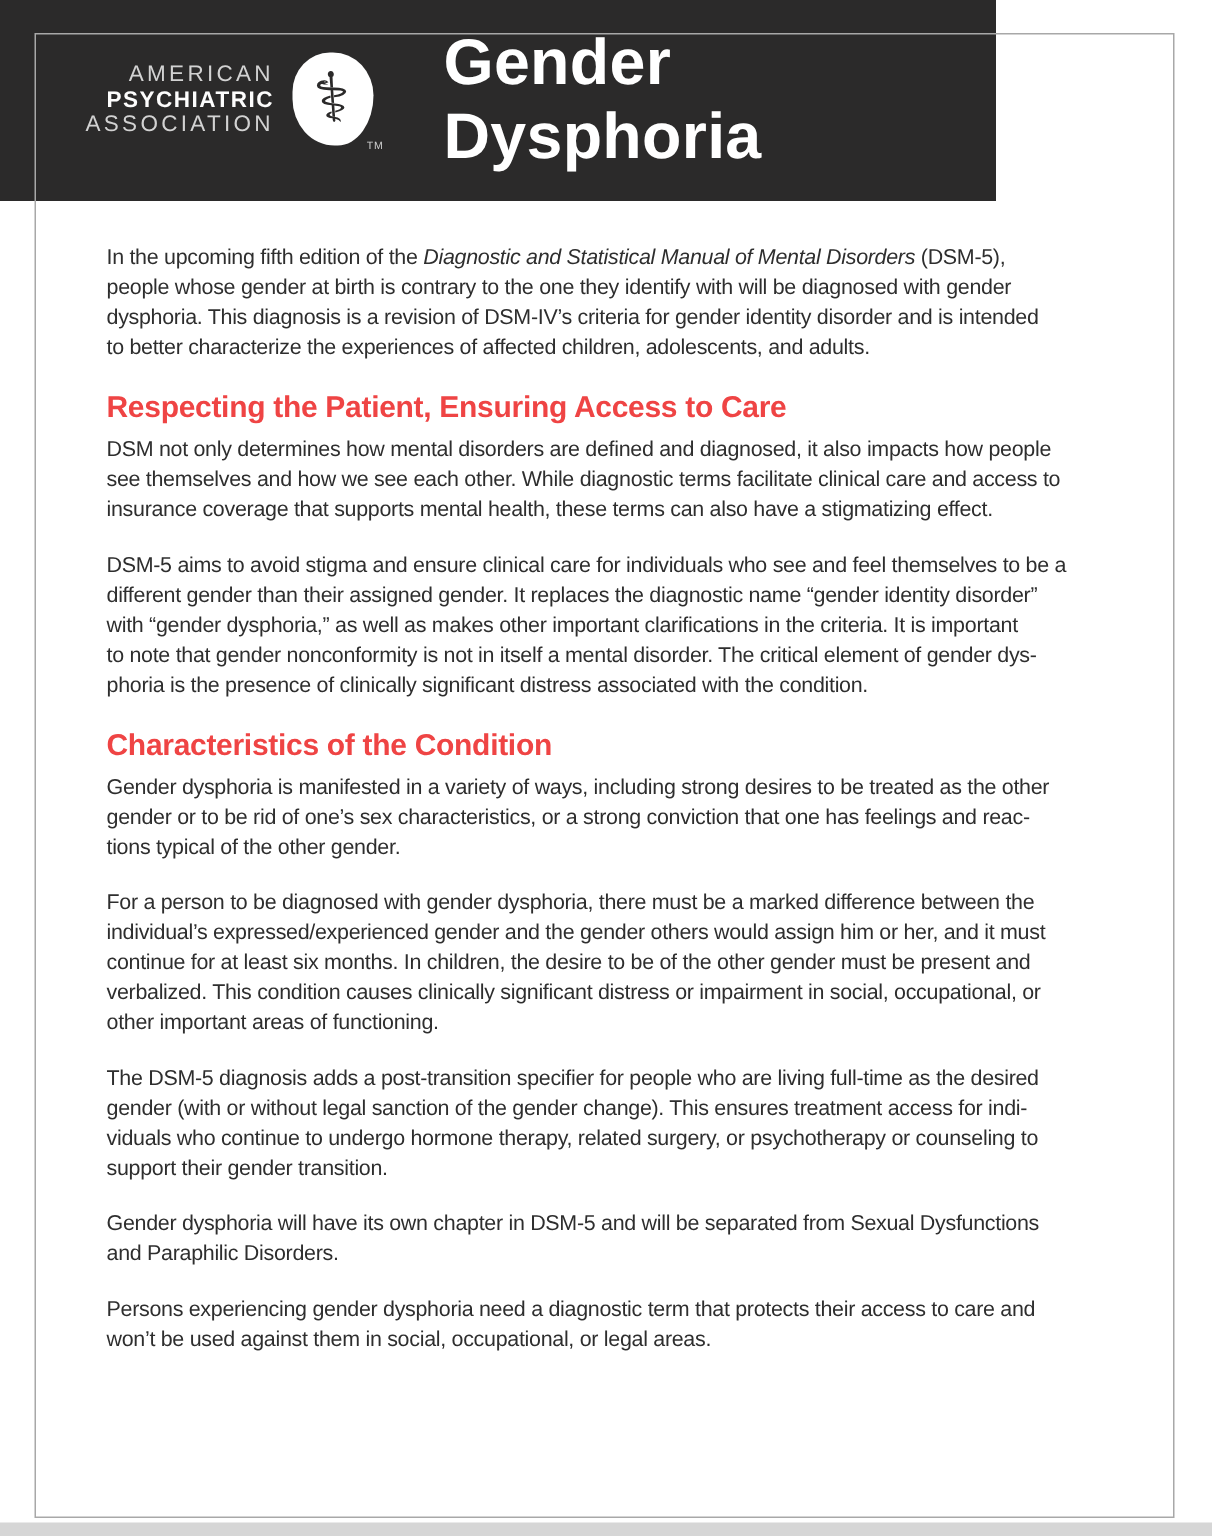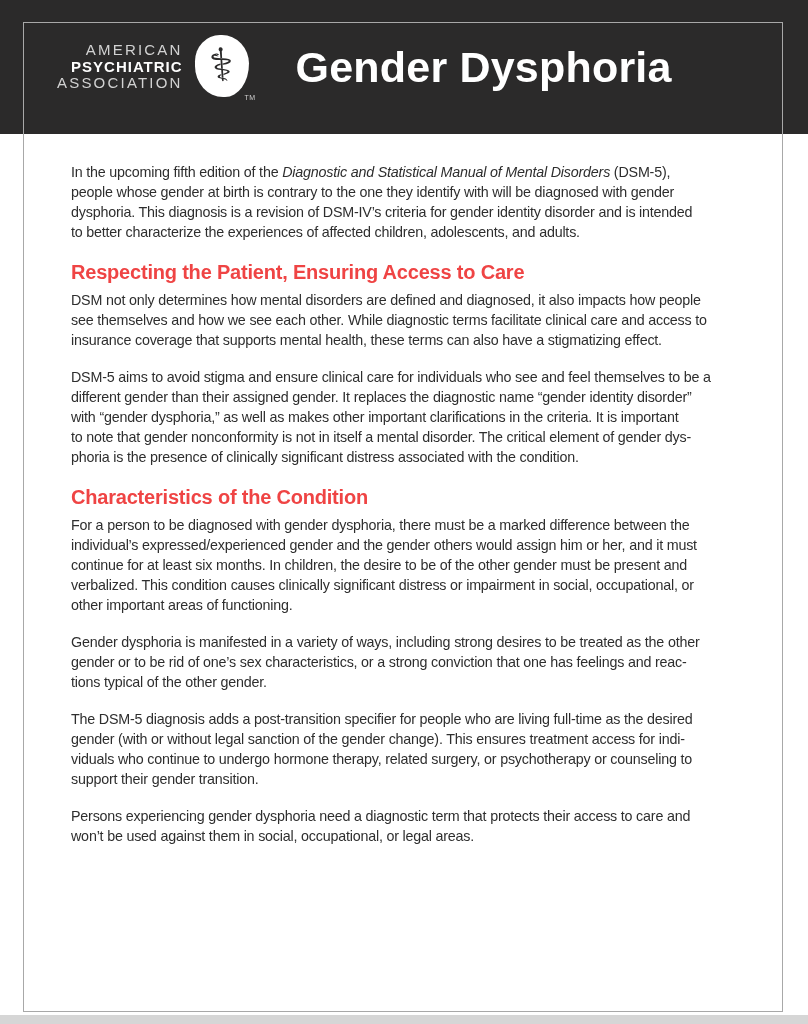--- a/index.html
+++ b/index.html
@@ -14,21 +14,21 @@
   .page {
     position: relative;
     width: 808px;
     height: 1024px;
     background: #ffffff;
   }
   
   .banner {
     position: absolute;
     top: 0; left: 0;
-    width: 808px;
+    width: 664px;
     height: 134px;
     background: #2b2a2a;
     display: flex;
     align-items: center;
   }
   .logo {
     display: flex;
     align-items: center;
     margin-left: 57px;
   }
@@ -172,32 +172,34 @@
     <p class="para lines">DSM not only determines how mental disorders are defined and diagnosed, it also impacts how people
 see themselves and how we see each other. While diagnostic terms facilitate clinical care and access to
 insurance coverage that supports mental health, these terms can also have a stigmatizing effect.</p>
     <p class="para lines">DSM-5 aims to avoid stigma and ensure clinical care for individuals who see and feel themselves to be a
 different gender than their assigned gender. It replaces the diagnostic name “gender identity disorder”
 with “gender dysphoria,” as well as makes other important clarifications in the criteria. It is important
 to note that gender nonconformity is not in itself a mental disorder. The critical element of gender dys-
 phoria is the presence of clinically significant distress associated with the condition.</p>
 
     <h2 class="heading">Characteristics of the Condition</h2>
+    <p class="para lines">Gender dysphoria is manifested in a variety of ways, including strong desires to be treated as the other
+gender or to be rid of one’s sex characteristics, or a strong conviction that one has feelings and reac-
+tions typical of the other gender.</p>
     <p class="para lines">For a person to be diagnosed with gender dysphoria, there must be a marked difference between the
 individual’s expressed/experienced gender and the gender others would assign him or her, and it must
 continue for at least six months. In children, the desire to be of the other gender must be present and
 verbalized. This condition causes clinically significant distress or impairment in social, occupational, or
 other important areas of functioning.</p>
-    <p class="para lines">Gender dysphoria is manifested in a variety of ways, including strong desires to be treated as the other
-gender or to be rid of one’s sex characteristics, or a strong conviction that one has feelings and reac-
-tions typical of the other gender.</p>
     <p class="para lines">The DSM-5 diagnosis adds a post-transition specifier for people who are living full-time as the desired
 gender (with or without legal sanction of the gender change). This ensures treatment access for indi-
 viduals who continue to undergo hormone therapy, related surgery, or psychotherapy or counseling to
 support their gender transition.</p>
+    <p class="para lines">Gender dysphoria will have its own chapter in DSM-5 and will be separated from Sexual Dysfunctions
+and Paraphilic Disorders.</p>
 
     <p class="para lines">Persons experiencing gender dysphoria need a diagnostic term that protects their access to care and
 won’t be used against them in social, occupational, or legal areas.</p>
 
   </main>
 
   <div class="page-border"></div>
 
   <div class="bottom-strip"></div>
 

